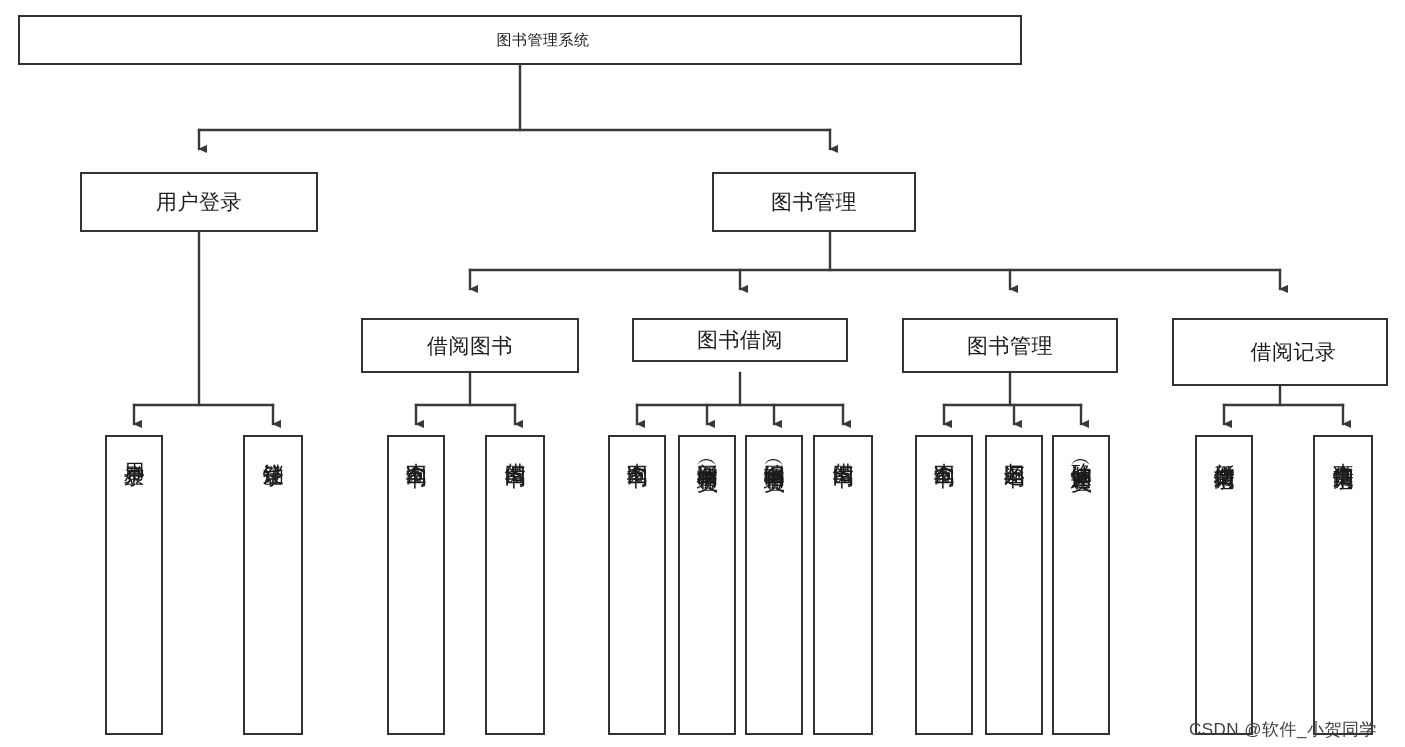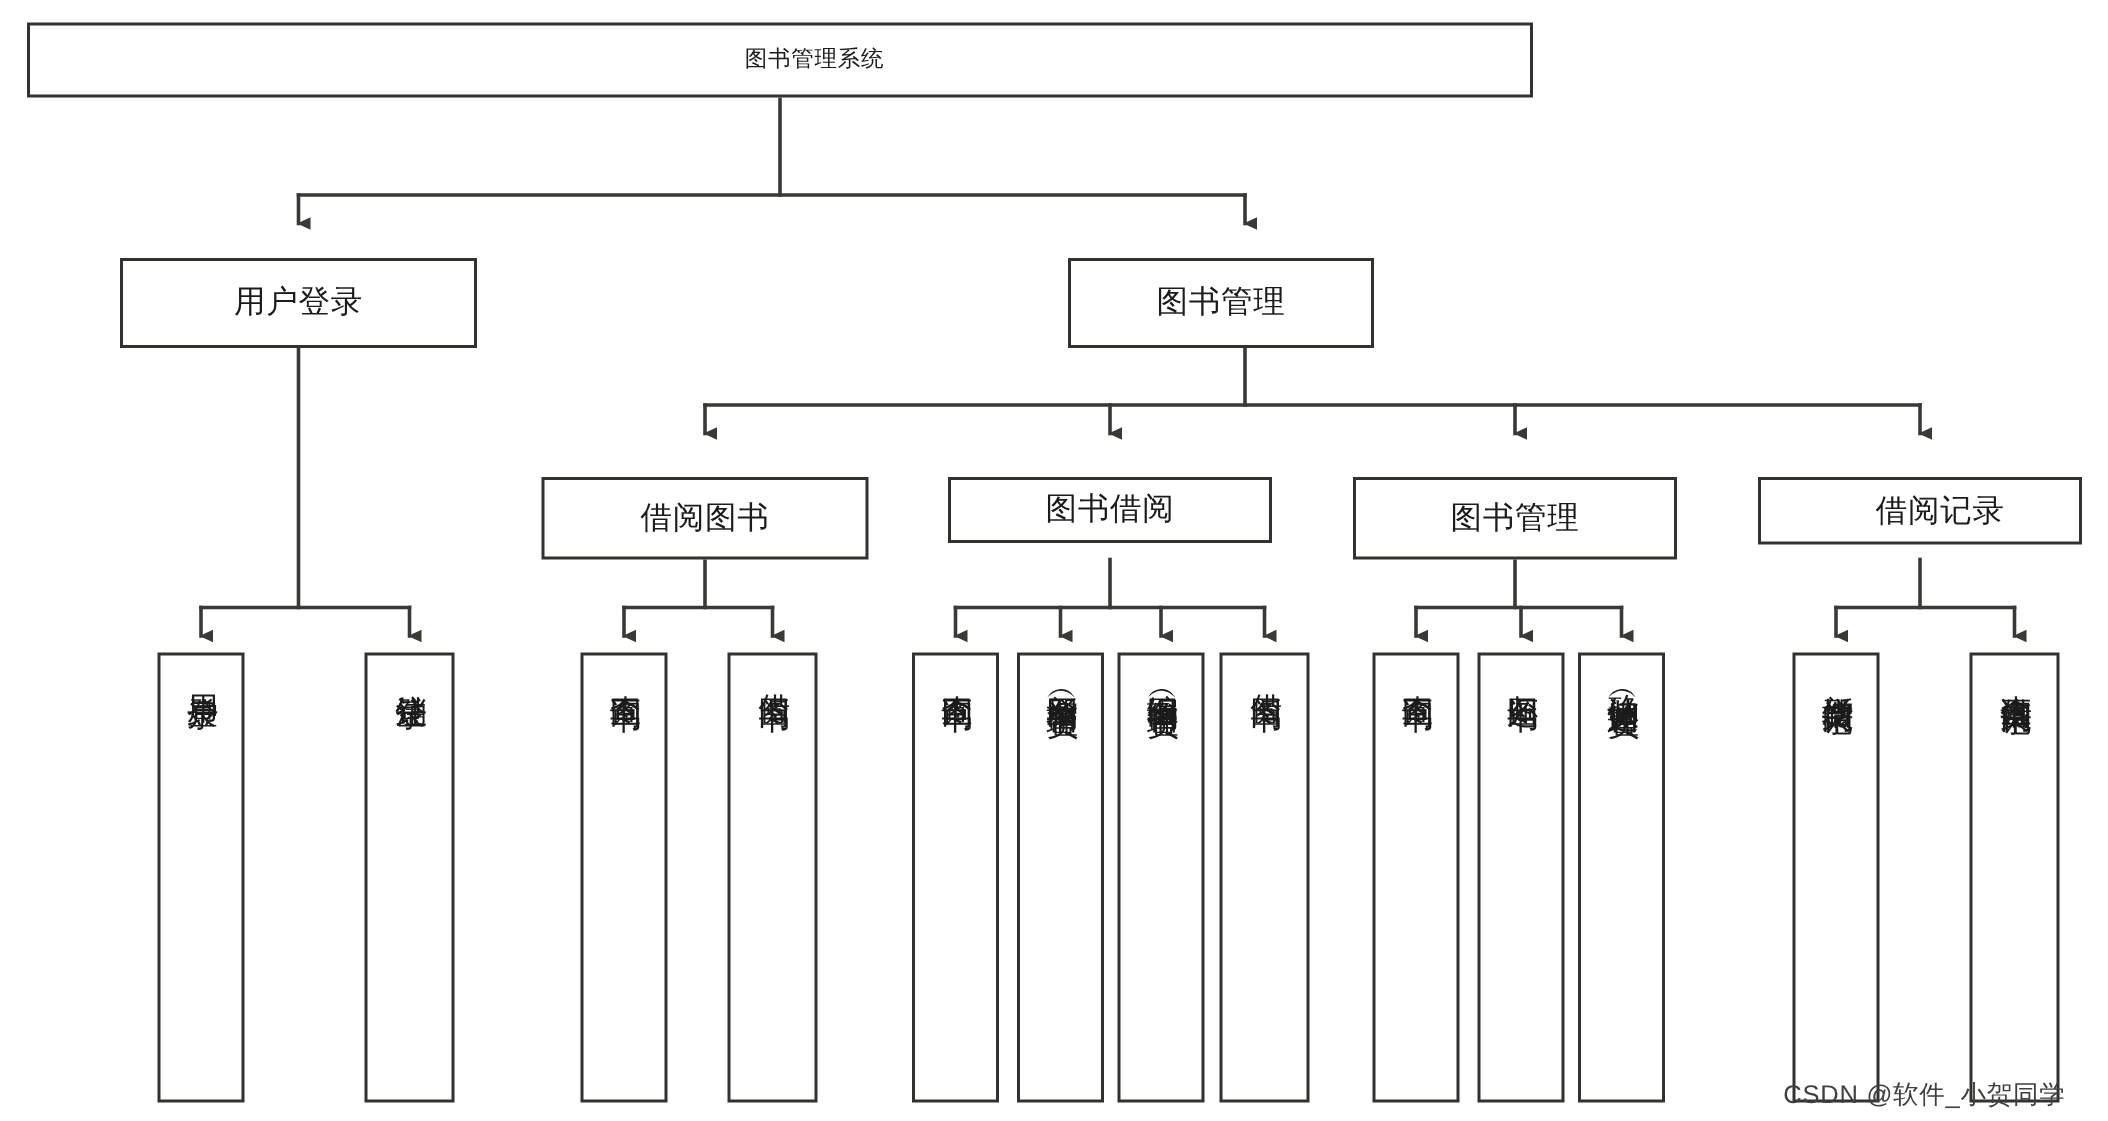--- a/index.html
+++ b/index.html
@@ -128,21 +128,21 @@
   <div id="layer-l2">
       <div class="node horizontal" style="left: 361px; top: 318px; width: 218px; height: 55px;">
         <span class="label">借阅图书</span>
       </div>
       <div class="node horizontal" style="left: 632px; top: 318px; width: 216px; height: 44px;">
         <span class="label">图书借阅</span>
       </div>
       <div class="node horizontal" style="left: 902px; top: 318px; width: 216px; height: 55px;">
         <span class="label">图书管理</span>
       </div>
-      <div class="node horizontal" style="left: 1172px; top: 318px; width: 216px; height: 45px; padding-left: 27px;">
+      <div class="node horizontal" style="left: 1172px; top: 318px; width: 216px; height: 68px; padding-left: 27px;">
         <span class="label">借阅记录</span>
       </div>
     </div>
   <div id="layer-leaves">
       <div class="node vertical" style="left: 105px; top: 435px; width: 58px; height: 300px;">
         <span class="label">用户登录</span>
       </div>
       <div class="node vertical" style="left: 243px; top: 435px; width: 60px; height: 300px;">
         <span class="label">注销登录</span>
       </div>

